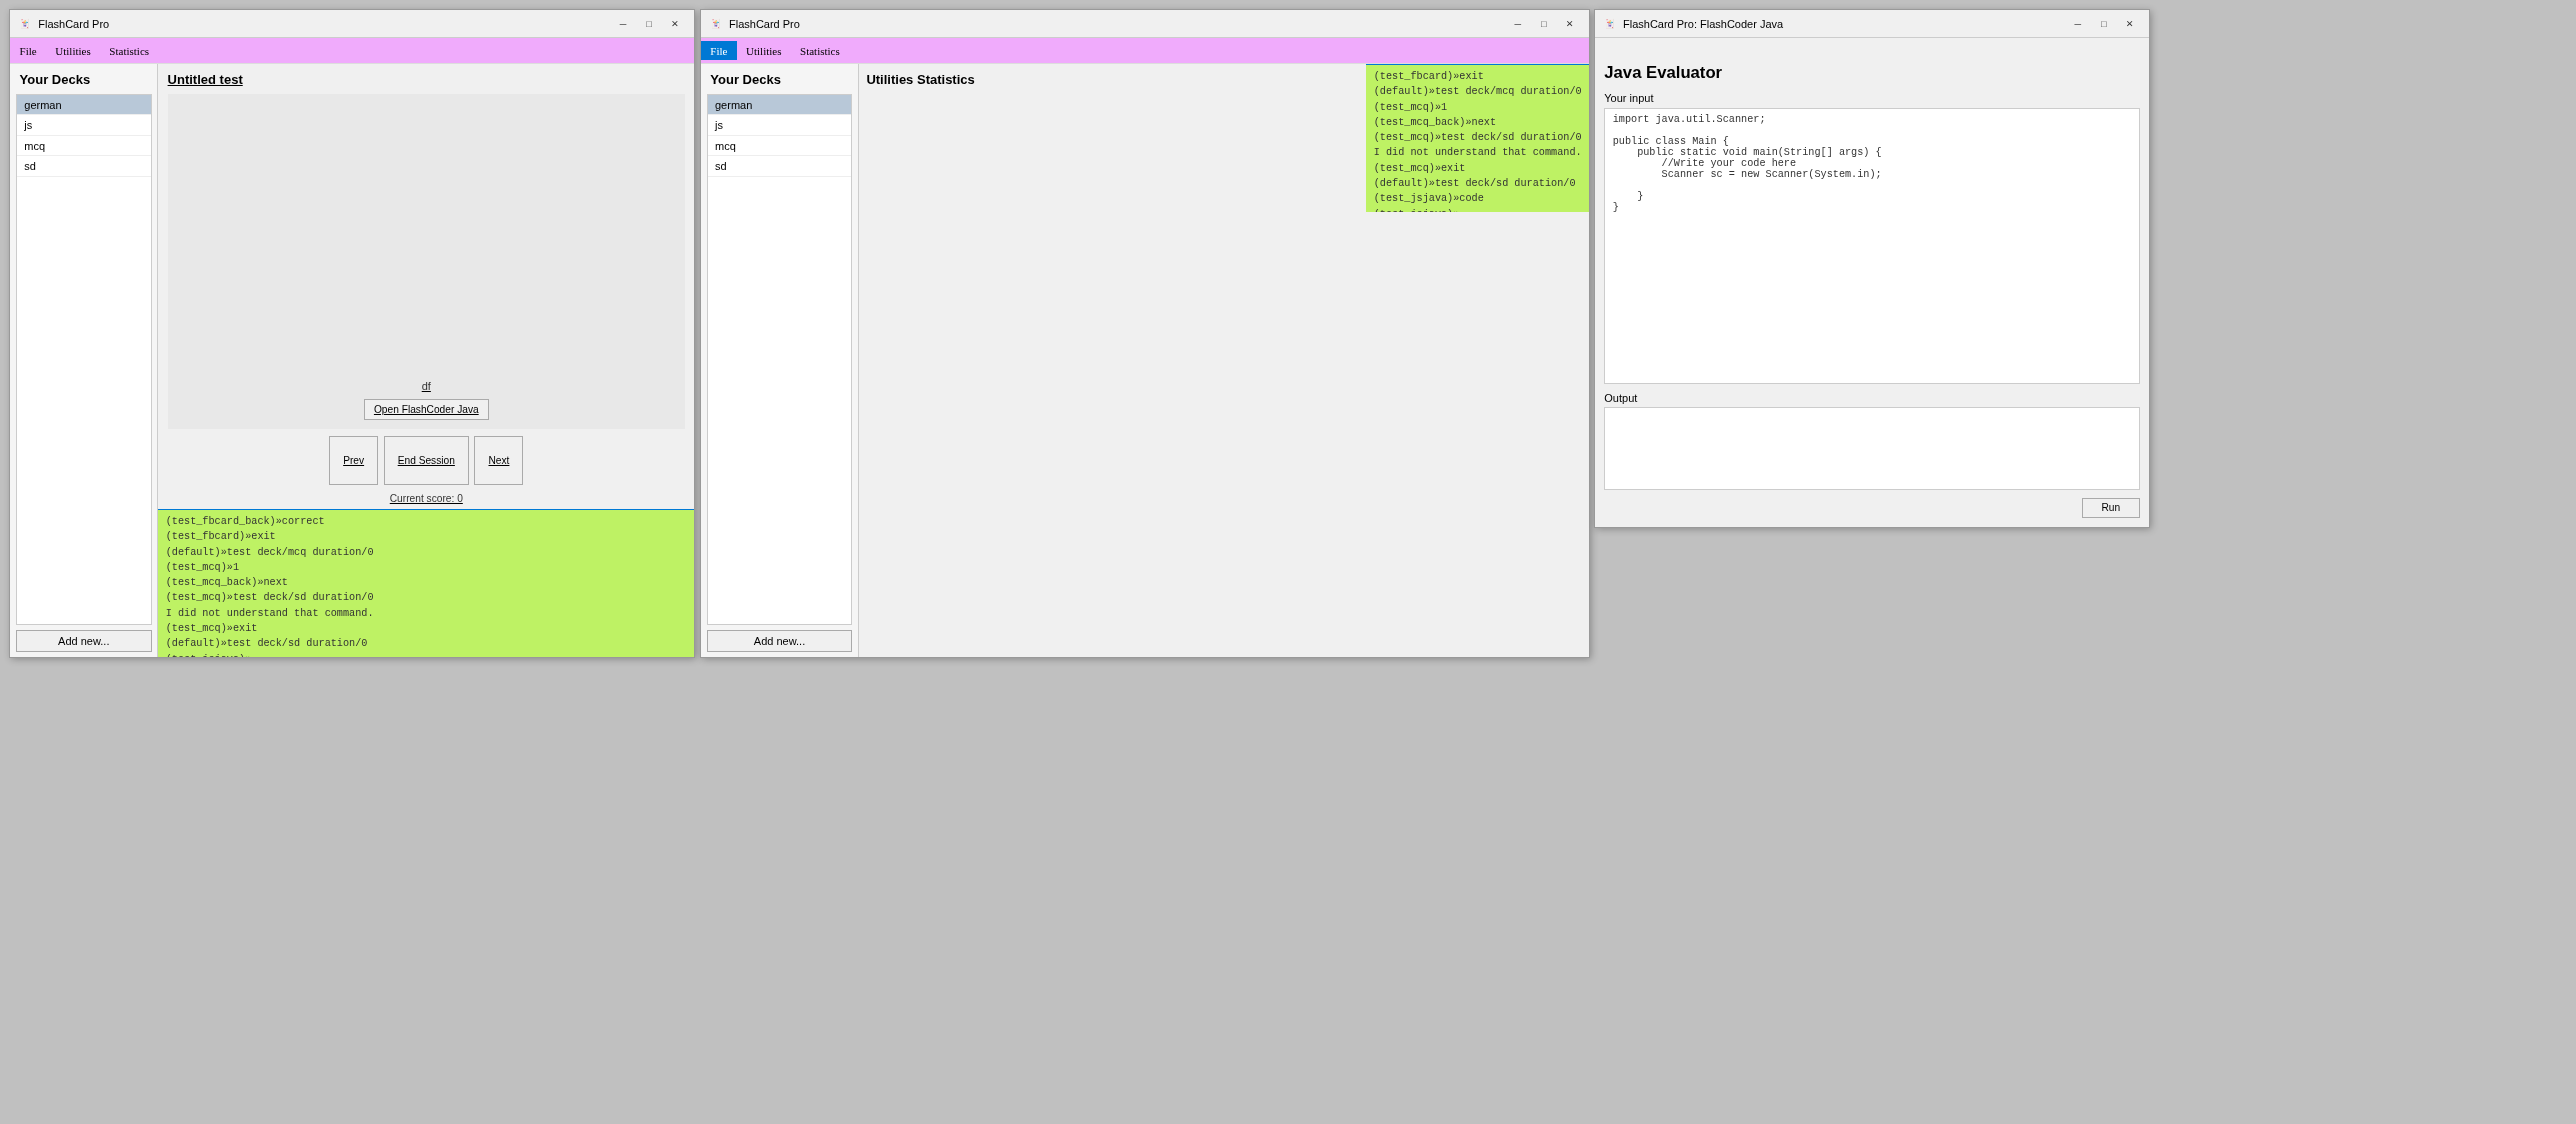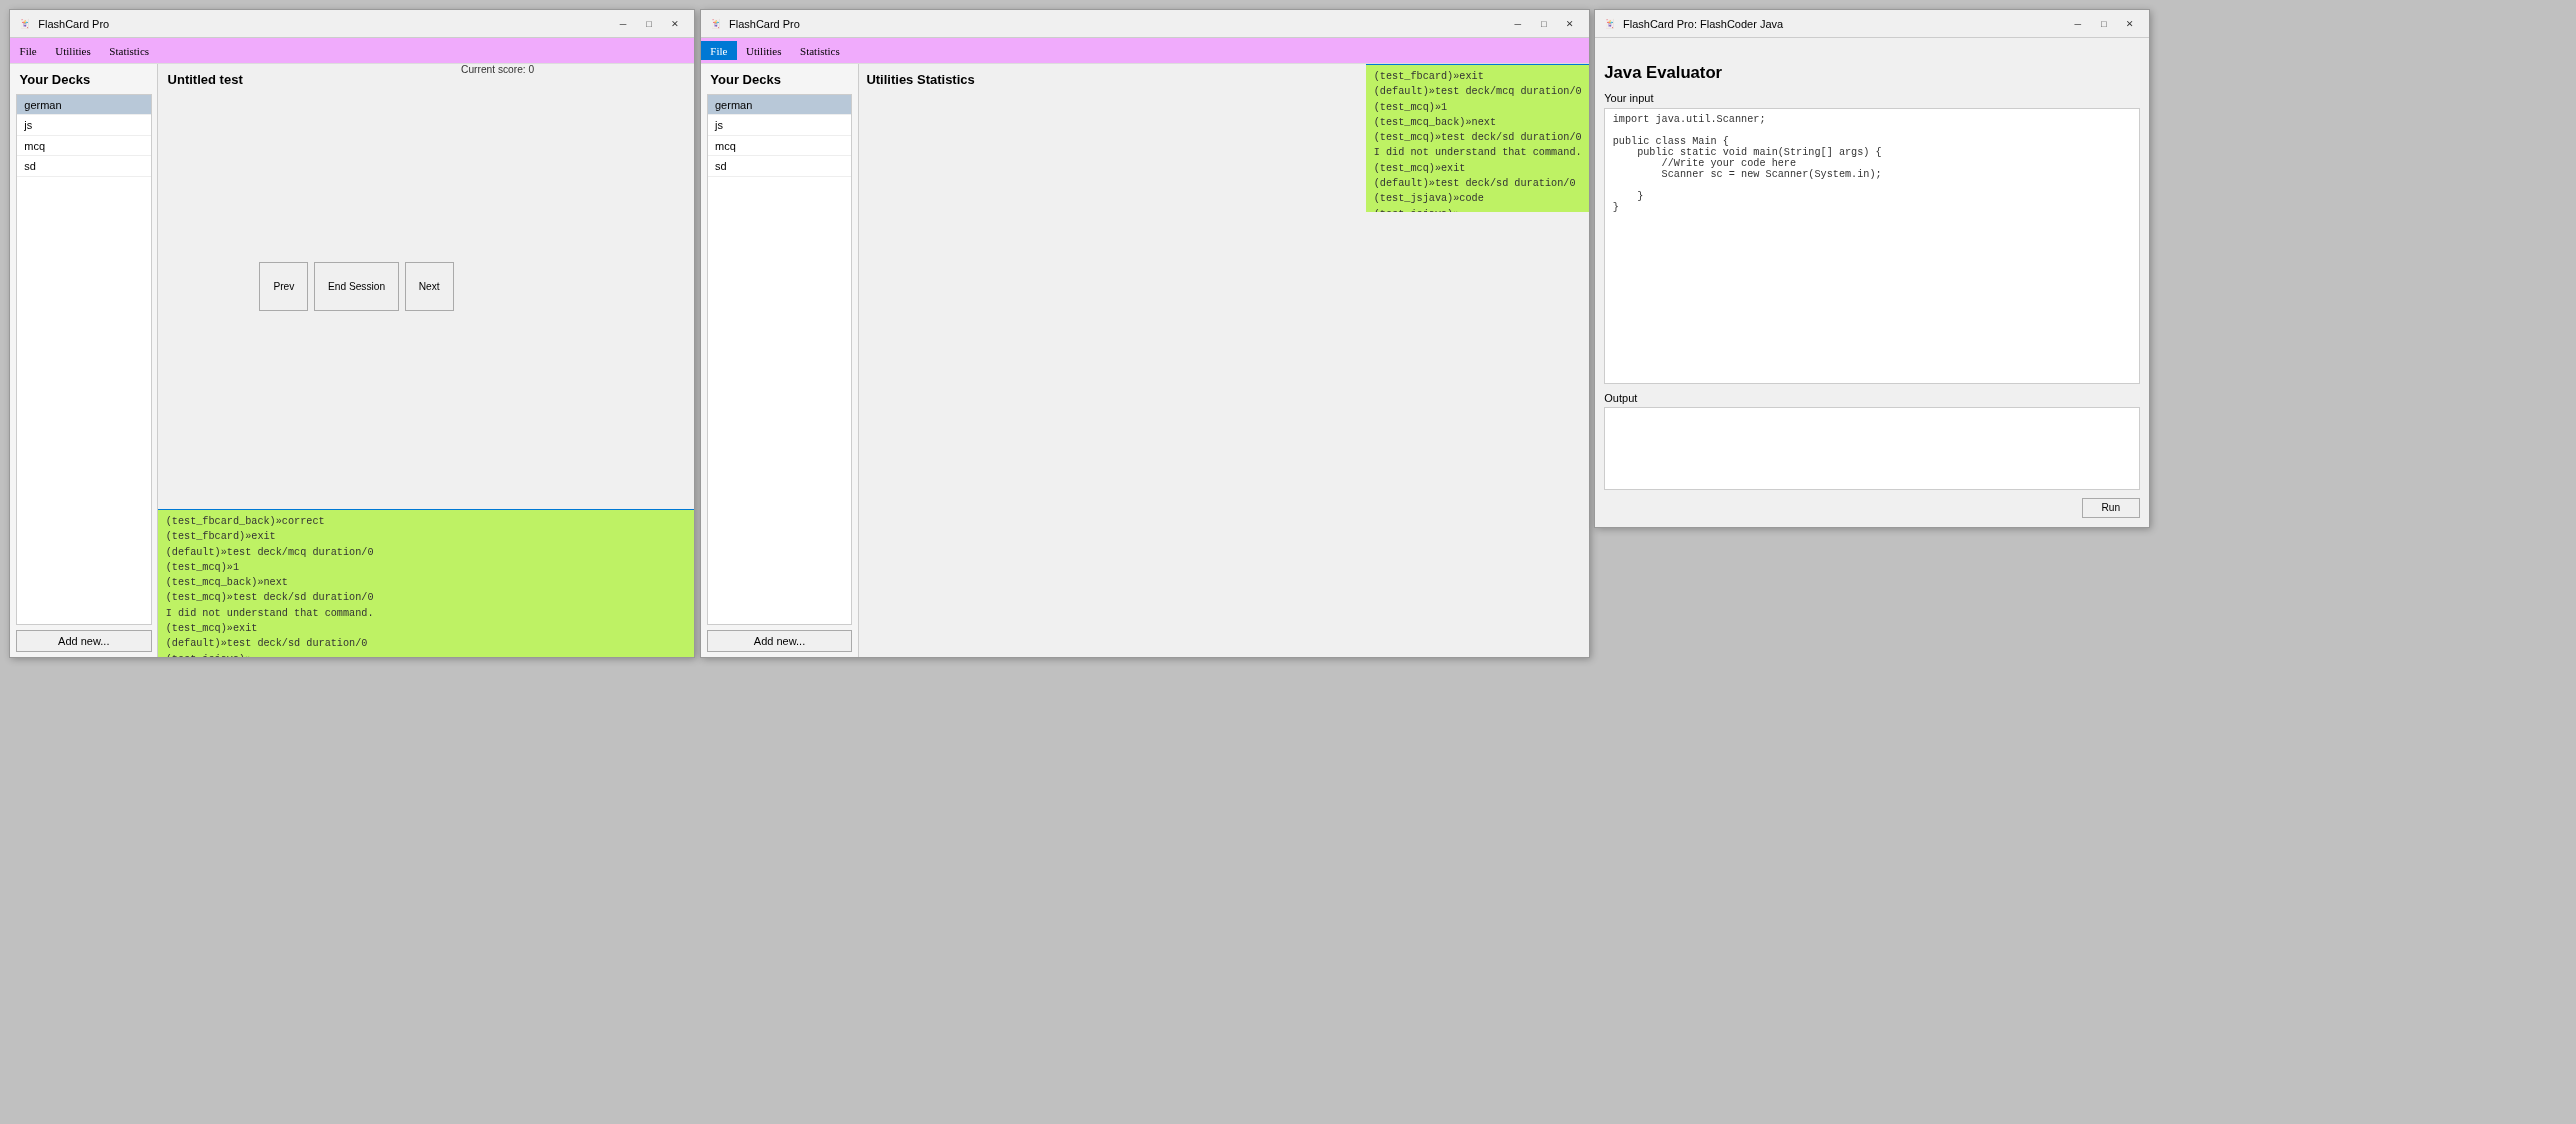--- a/index.html
+++ b/index.html
@@ -168,22 +168,23 @@
     .main-area {
       flex: 1;
       display: flex;
       flex-direction: column;
       overflow: hidden;
     }
 
     .main-top {
       flex: 1;
       display: flex;
-      flex-direction: row;
-      overflow: hidden;
+      flex-direction: column;
+      overflow: hidden;
+      text-decoration: underline;
     }
 
     .test-title {
       font-size: 13px;
       font-weight: bold;
       padding: 7.4px 9.3px;
     }
 
     .card-area {
       flex: 1;
@@ -363,20 +364,24 @@
         <div class="deck-item">js</div>
         <div class="deck-item">mcq</div>
         <div class="deck-item">sd</div>
       </div>
       <button class="add-new-btn">Add new...</button>
     </div>
 
     <div class="main-area">
       <div class="main-top">
         <div class="test-title">Untitled test</div>
+        <div class="card-area">
+          <div class="card-text">df</div>
+          <button class="open-flashcoder-btn">Open FlashCoder Java</button>
+        </div>
         <div class="controls-bar">
           <button class="ctrl-btn">Prev</button>
           <button class="ctrl-btn">End Session</button>
           <button class="ctrl-btn">Next</button>
         </div>
         <div class="score-text">Current score: 0</div>
       </div>
 
       <div class="console-area">
         <div class="console-line">(test_fbcard_back)»correct</div>

